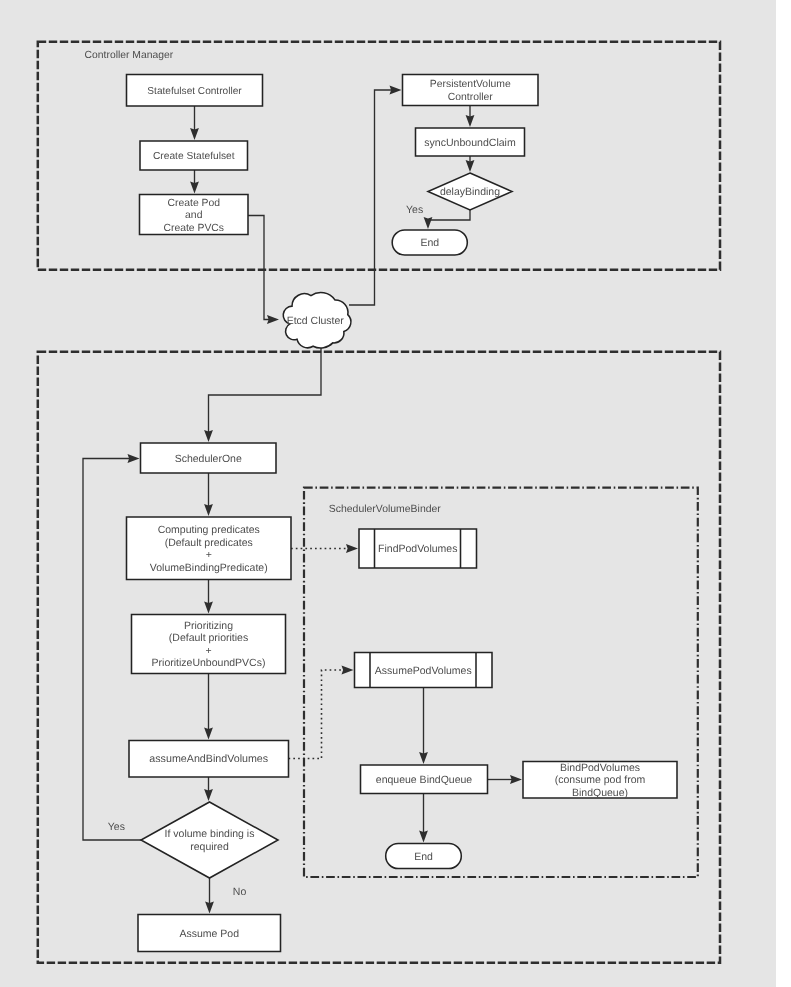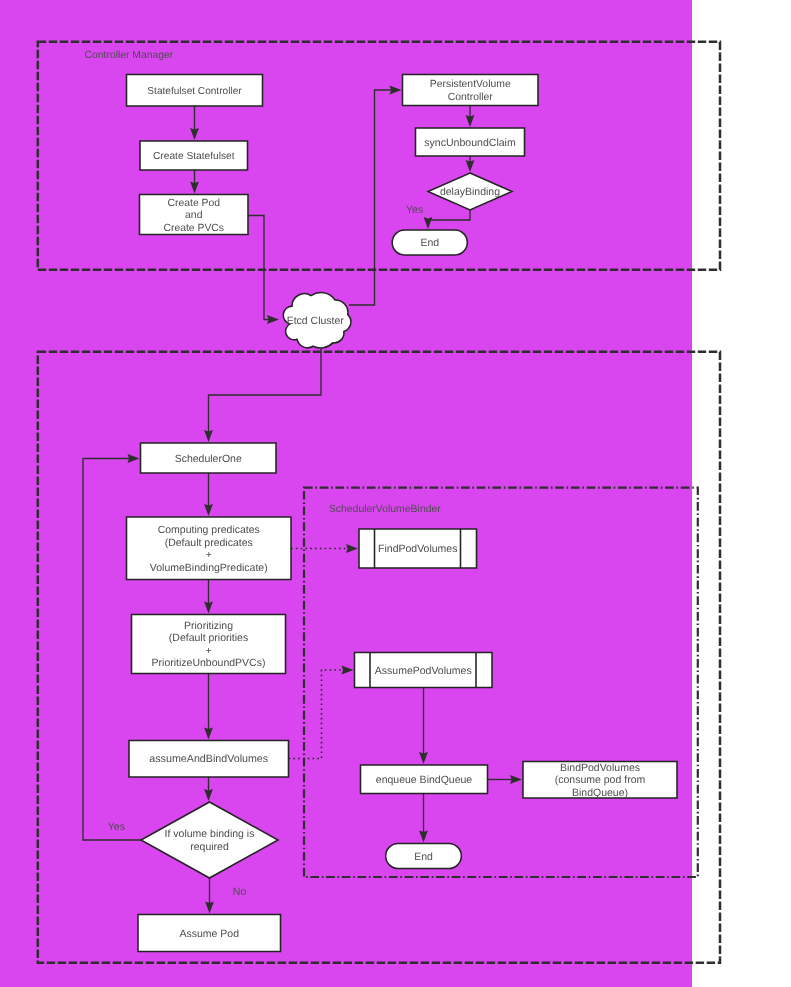--- a/index.html
+++ b/index.html
@@ -1,18 +1,18 @@
 <!DOCTYPE html>
 <html><head>
 <meta charset="utf-8">
 <style>
   html,body{margin:0;padding:0;background:#ffffff;}
   *{-webkit-font-smoothing:antialiased;-moz-osx-font-smoothing:grayscale;text-rendering:geometricPrecision;}
   body{width:791px;height:987px;overflow:hidden;font-family:"Liberation Sans",sans-serif;}
-  #canvas{position:relative;width:692px;height:987px;background:#d946ef;}
+  #canvas{position:relative;width:776px;height:987px;background:#e5e5e5;}
   svg#svg{position:absolute;left:0;top:0;width:791px;height:987px;}
   .shape{fill:#ffffff;stroke:#232323;stroke-width:1.55;stroke-linejoin:miter;}
   .conn{fill:none;stroke:#2e2e2e;stroke-width:1.35;}
   .conn-dot{fill:none;stroke:#2e2e2e;stroke-width:1.6;stroke-dasharray:1.7 3.1;stroke-linecap:butt;}
   .container-dashed{fill:none;stroke:#2e2e2e;stroke-width:2.5;stroke-dasharray:8.4 2.6;}
   .container-dashdot{fill:none;stroke:#2e2e2e;stroke-width:2.2;stroke-dasharray:8.7 2.7 1.6 2.7;}
   .lbl{font-family:"Liberation Sans",sans-serif;font-size:10px;fill:#4d4d4d;text-anchor:middle;}
   .clbl{font-family:"Liberation Sans",sans-serif;font-size:10px;fill:#4d4d4d;text-anchor:start;}
   .elbl{font-family:"Liberation Sans",sans-serif;font-size:10px;fill:#4d4d4d;text-anchor:start;}
 </style>

